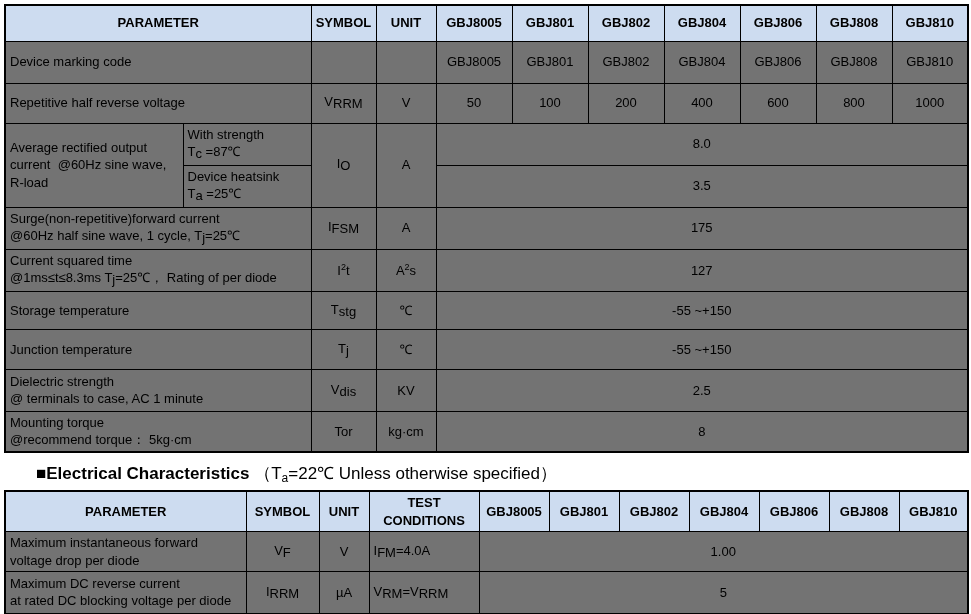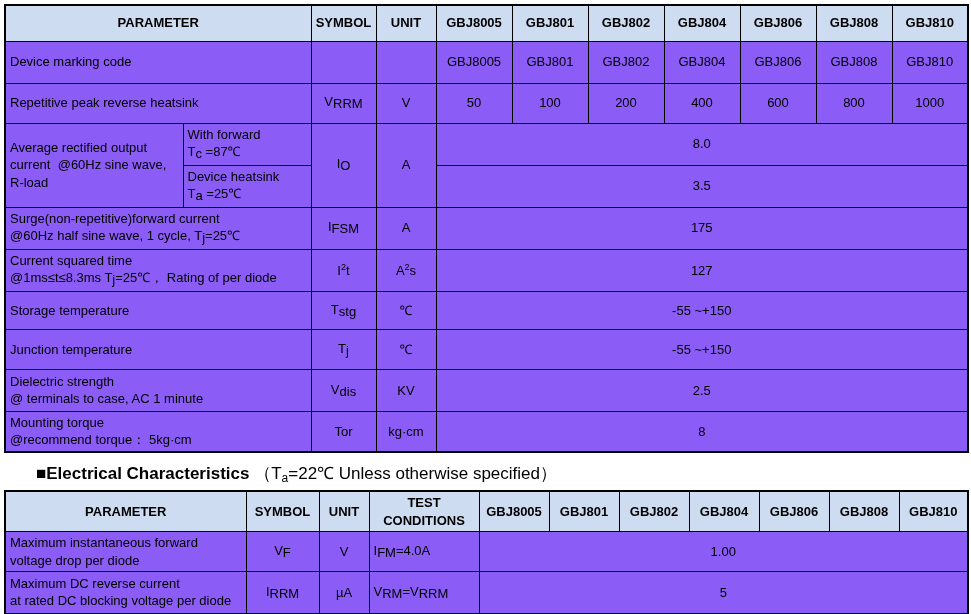--- a/index.html
+++ b/index.html
@@ -9,21 +9,21 @@
     background: #ffffff;
     font-family: "Liberation Sans", sans-serif;
     color: #000000;
     font-size: 13px;
   }
   table {
     position: absolute;
     left: 4px;
     border-collapse: collapse;
     table-layout: fixed;
-    background: #8b5cf6;
+    background: #737373;
     border: 2px solid #000000;
   }
   #ratings-table { top: 4px; width: 963px; }
   #ec-table { top: 490px; width: 963px; }
   th, td {
     border: 1px solid #000000;
     padding: 2px 4px;
     overflow: hidden;
     vertical-align: middle;
     line-height: 1.35;
@@ -88,34 +88,34 @@
       <td class="center"></td>
       <td class="center">GBJ8005</td>
       <td class="center">GBJ801</td>
       <td class="center">GBJ802</td>
       <td class="center">GBJ804</td>
       <td class="center">GBJ806</td>
       <td class="center">GBJ808</td>
       <td class="center">GBJ810</td>
     </tr>
     <tr style="height:40px">
-      <td class="param" colspan="2">Repetitive peak reverse heatsink</td>
+      <td class="param" colspan="2">Repetitive half reverse voltage</td>
       <td class="center"><span>V</span><span class="sub">RRM</span></td>
       <td class="center">V</td>
       <td class="center">50</td>
       <td class="center">100</td>
       <td class="center">200</td>
       <td class="center">400</td>
       <td class="center">600</td>
       <td class="center">800</td>
       <td class="center">1000</td>
     </tr>
     <tr style="height:42px">
       <td class="param" rowspan="2"><span>Average rectified output</span><br><span>current  @60Hz sine wave,</span><br><span>R-load</span></td>
-      <td class="param"><span>With forward</span><br><span>T</span><span class="sub">c</span><span> =87℃</span></td>
+      <td class="param"><span>With strength</span><br><span>T</span><span class="sub">c</span><span> =87℃</span></td>
       <td class="center" rowspan="2"><span>I</span><span class="sub">O</span></td>
       <td class="center" rowspan="2">A</td>
       <td class="center" colspan="7">8.0</td>
     </tr>
     <tr style="height:41px">
       <td class="param"><span>Device heatsink</span><br><span>T</span><span class="sub">a</span><span> =25℃</span></td>
       <td class="center" colspan="7">3.5</td>
     </tr>
     <tr style="height:40px">
       <td class="param" colspan="2"><span>Surge(non-repetitive)forward current</span><br><span>@60Hz half sine wave, 1 cycle, T</span><span class="sub">j</span><span>=25℃</span></td>

